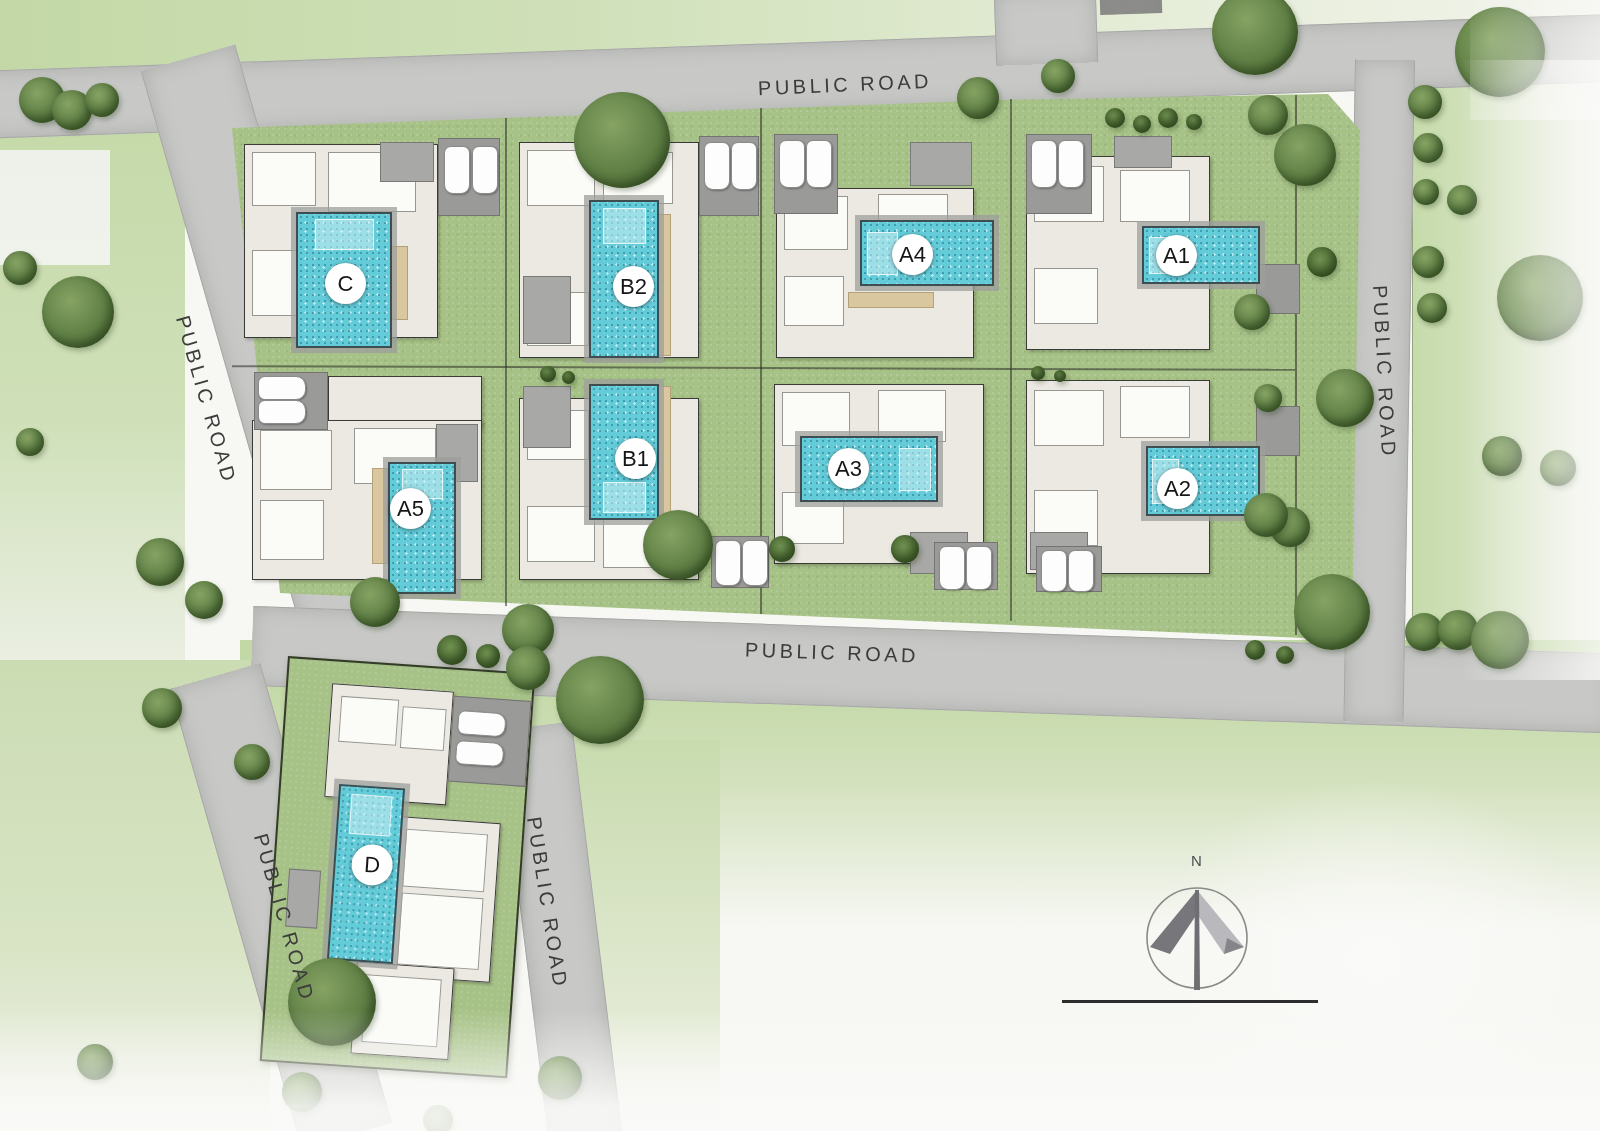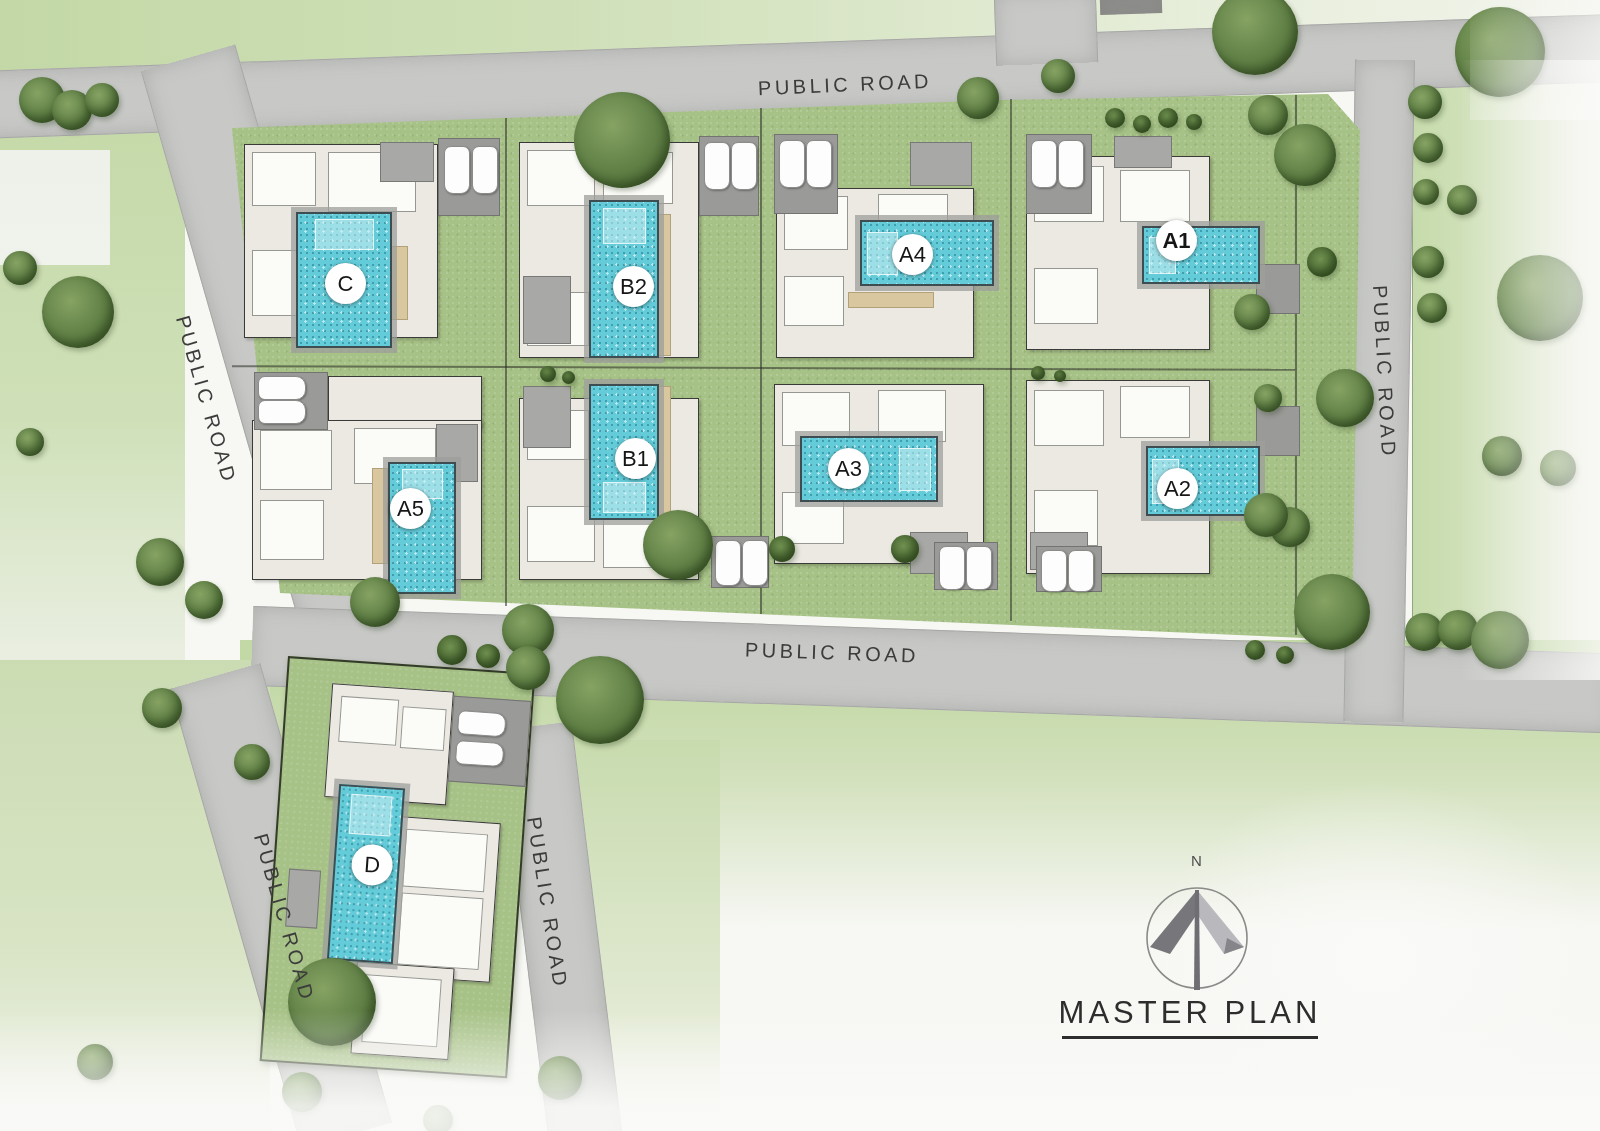--- a/index.html
+++ b/index.html
@@ -202,21 +202,21 @@
         <div class="room" style="left: 110px; top: 42px; width: 68px; height: 50px;"></div>
         <div class="room" style="left: 24px; top: 140px; width: 62px; height: 54px;"></div>
         <div class="roof" style="left: 104px; top: 8px; width: 56px; height: 30px;"></div>
         <div class="pad" style="left: 16px; top: 6px; width: 64px; height: 78px;"></div>
         <div class="pad" style="left: 246px; top: 136px; width: 42px; height: 48px;"></div>
         <div class="car" style="left: 21px; top: 12px;"></div>
         <div class="car" style="left: 48px; top: 12px;"></div>
         <div class="pool" style="left: 132px; top: 98px; width: 114px; height: 54px;">
           <div class="pool-step" style="left: 4%; top: 16%; width: 22%; height: 66%;"></div>
         </div>
-        <div class="villa-label" style="left: 146px; top: 92px; font-weight: bold;">
+        <div class="villa-label" style="left: 146px; top: 107px;">
           <span>A1</span>
         </div>
       </div>
       <div class="plot" style="left: 1010px; top: 372px; width: 285px; height: 220px; transform-origin: 0px 0px; transform: rotate(0deg);">
         <div class="bld" style="left: 16px; top: 8px; width: 182px; height: 192px;"></div>
         <div class="room" style="left: 24px; top: 18px; width: 68px; height: 54px;"></div>
         <div class="room" style="left: 110px; top: 14px; width: 68px; height: 50px;"></div>
         <div class="room" style="left: 24px; top: 118px; width: 62px; height: 54px;"></div>
         <div class="roof" style="left: 20px; top: 160px; width: 56px; height: 36px;"></div>
         <div class="pad" style="left: 26px; top: 174px; width: 64px; height: 44px;"></div>
@@ -327,17 +327,16 @@
     <svg width="134" height="130" viewBox="0 0 134 130">
       <circle cx="67" cy="68" r="50" fill="none" stroke="#8a8a88" stroke-width="1.6"></circle>
       <polygon points="67,20 20,77 40,84 67,44" fill="#77777b"></polygon>
       <polygon points="67,20 114,77 94,84 67,44" fill="#b9b9bd"></polygon>
       <polygon points="94,84 114,77 97,68" fill="#85858a"></polygon>
       <polygon points="65,20 69,20 70,120 64,120" fill="#6f6f73"></polygon>
     </svg>
   </div>
 
   <div class="titles">
-    <div class="title-h">MASTER PLAN</div>
     <div class="title-rule"></div>
   </div>
 
 </div>
 
 </body></html>

